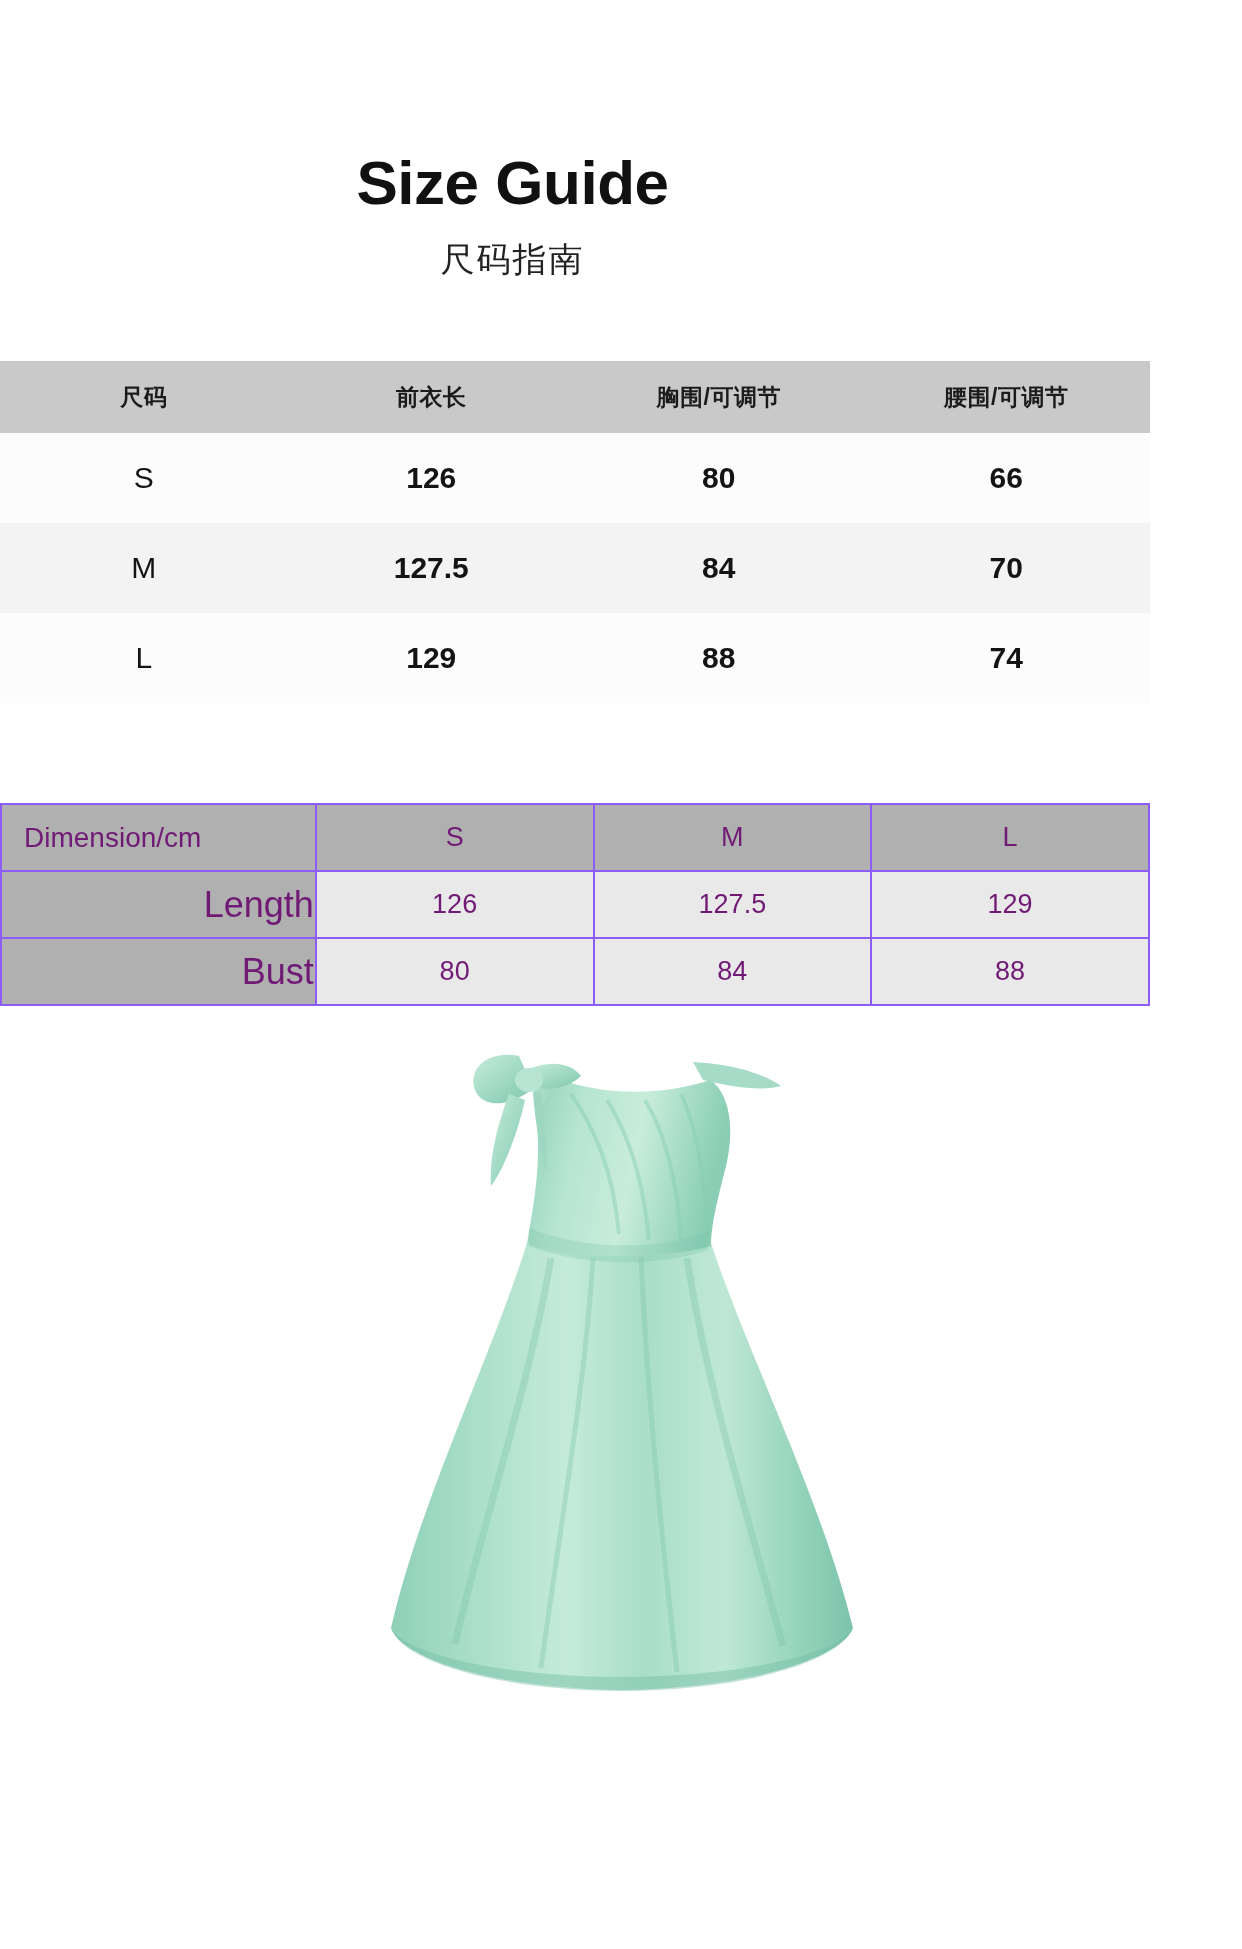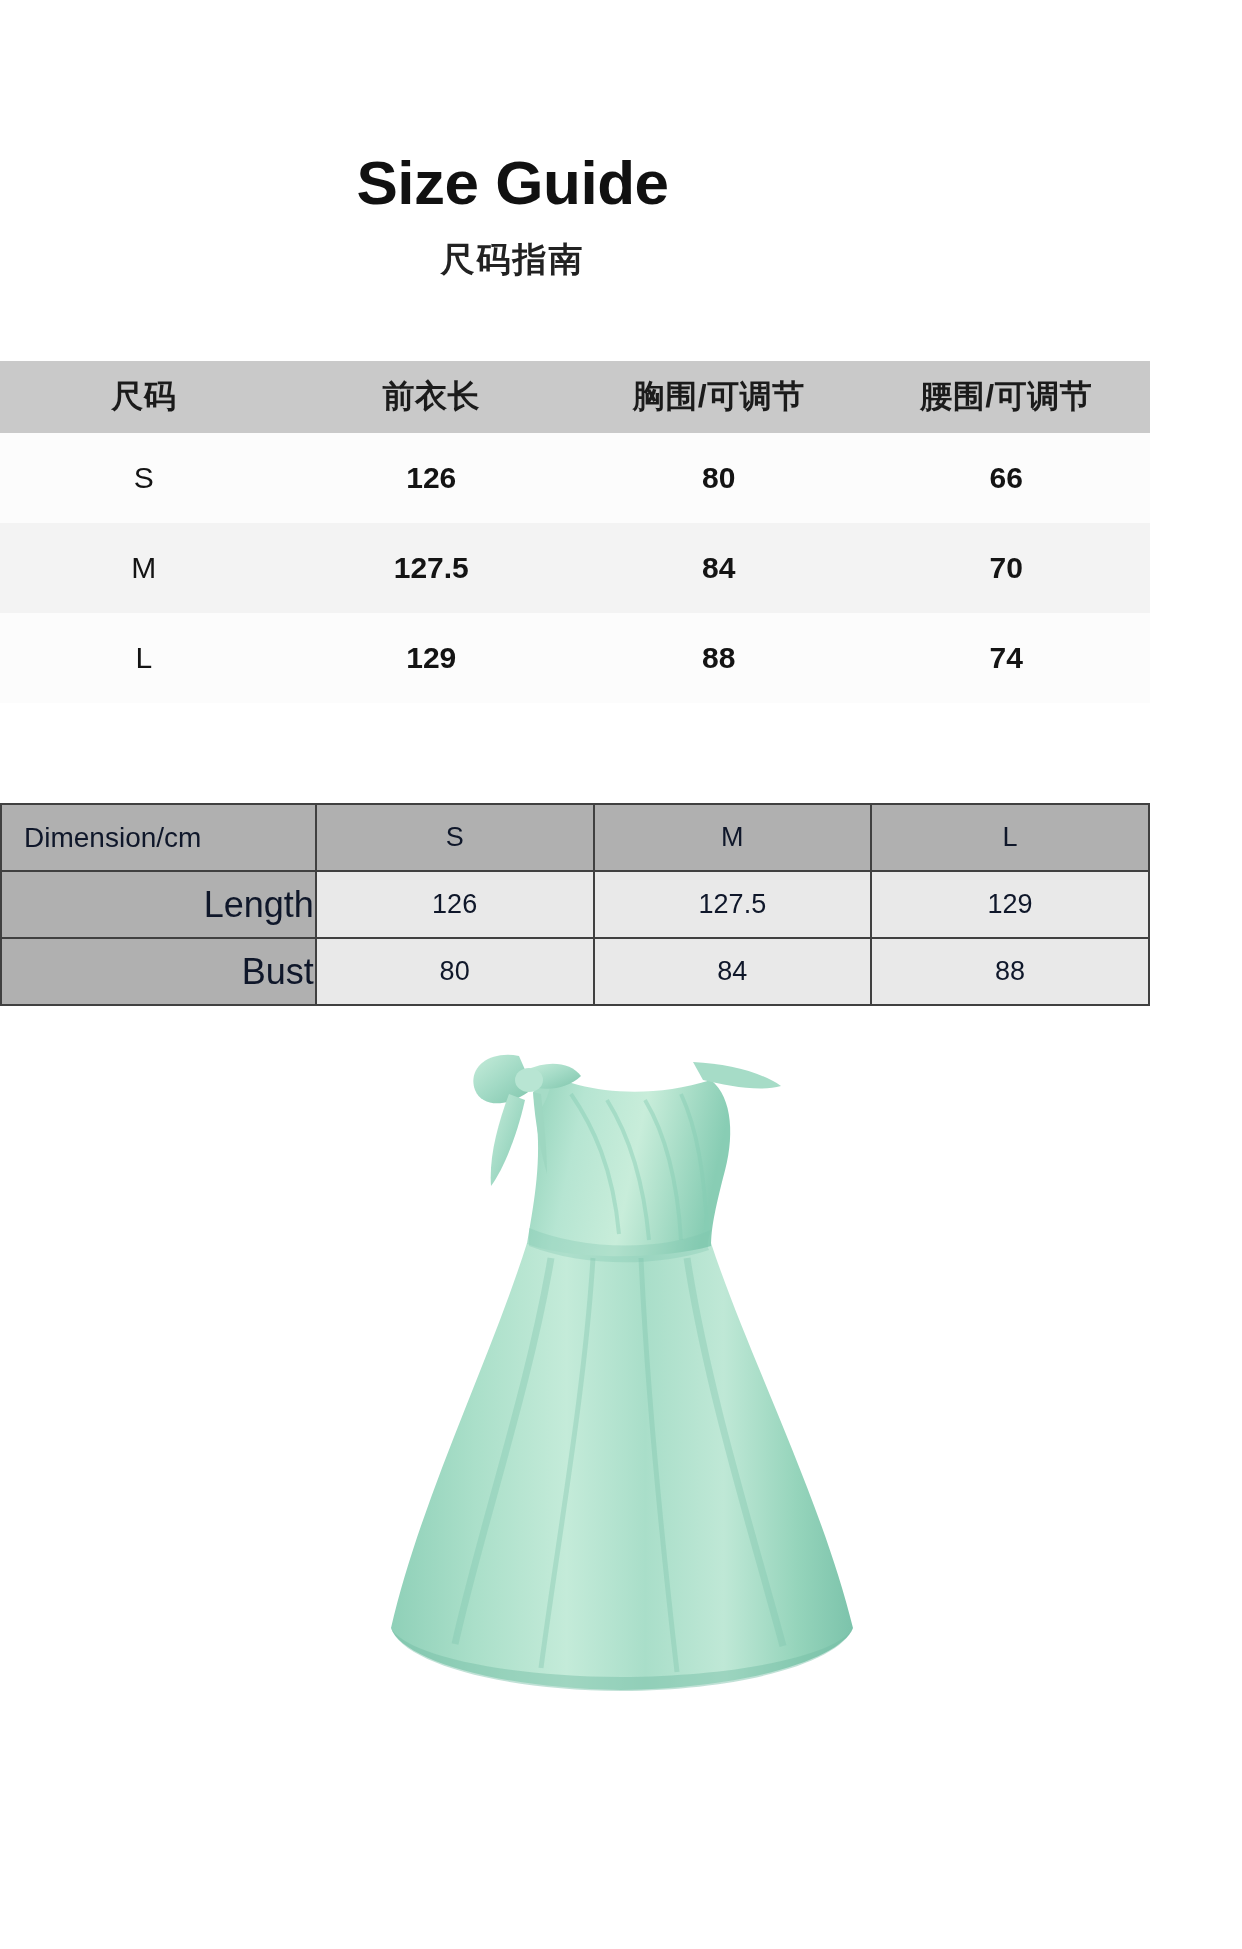--- a/index.html
+++ b/index.html
@@ -31,35 +31,35 @@
     font-size: 62px;
     font-weight: 700;
     letter-spacing: -0.5px;
     color: #111;
     line-height: 1.05;
     margin: 0;
   }
   .title-cn {
     margin-top: 22px;
     font-size: 34px;
-    font-weight: 700;
+    font-weight: 400;
     color: #222;
     letter-spacing: 2px;
   }
 
   
   .table-cn {
     width: 1150px;
     margin: 78px auto 0 auto;
     border-collapse: collapse;
     table-layout: fixed;
   }
   .table-cn th {
     background: #c9c9c9;
-    font-size: 32px;
+    font-size: 23px;
     font-weight: 700;
     color: #1b1b1b;
     height: 70px;
     text-align: center;
     border: none;
     letter-spacing: 0.5px;
   }
   .table-cn td {
     height: 88px;
     text-align: center;
@@ -98,24 +98,24 @@
   .note-gap { display: inline-block; width: 22px; }
 
   
   .table-en {
     width: 1150px;
     margin: 100px auto 0 auto;
     border-collapse: collapse;
     table-layout: fixed;
   }
   .table-en th, .table-en td {
-    border: 2px solid #404040;
+    border: 2px solid #8b5cf6;
     height: 63px;
     font-size: 27px;
-    color: #0f172a;
+    color: #701a75;
   }
   .table-en thead th {
     background: #b0b0b0;
     font-weight: 400;
   }
   .table-en thead th.first {
     text-align: left;
     padding-left: 22px;
     font-size: 28px;
   }

